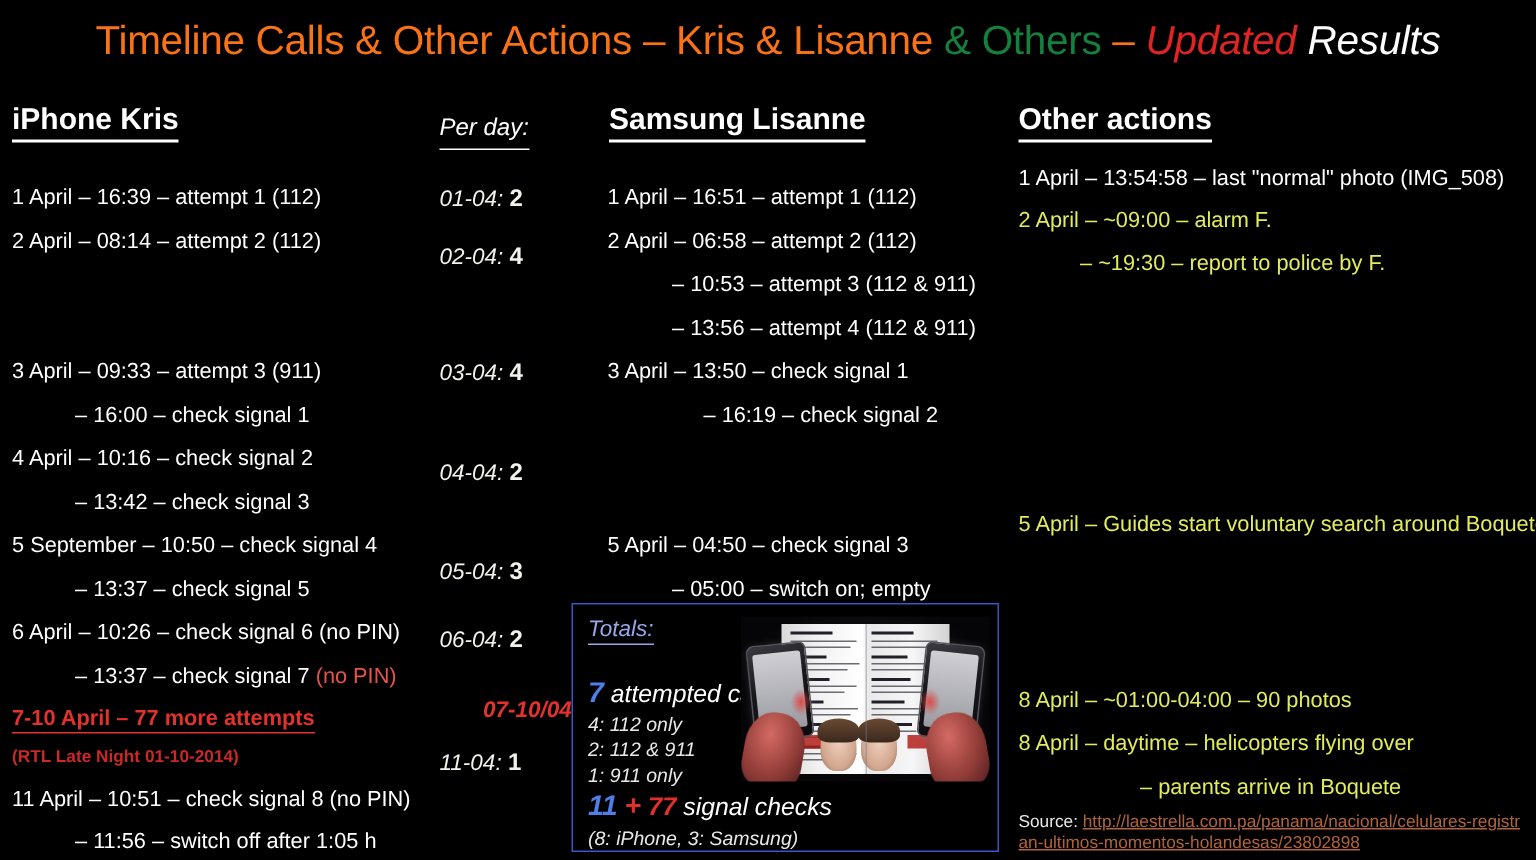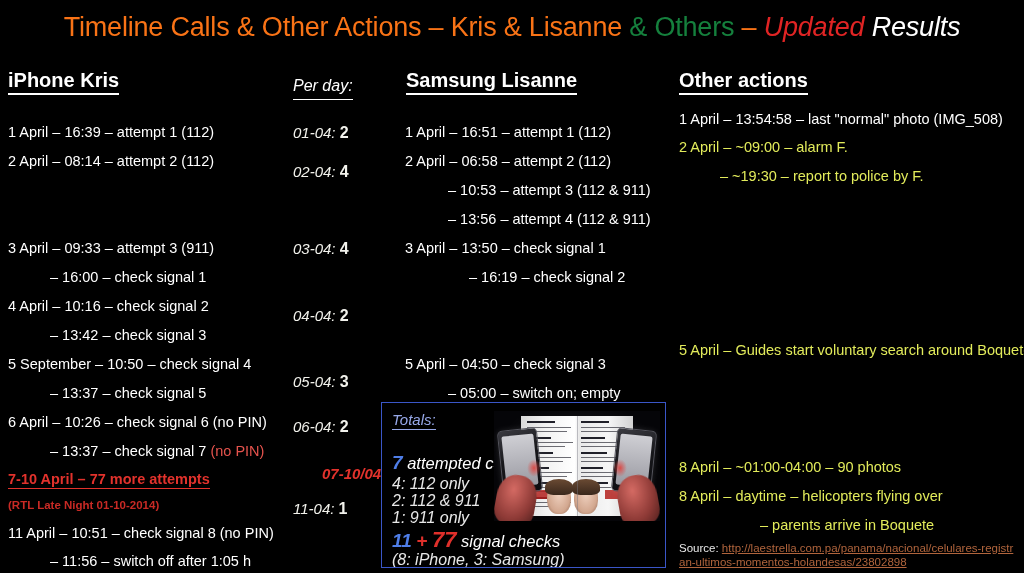--- a/index.html
+++ b/index.html
@@ -96,23 +96,23 @@
   }
   .tot-line {
     position: absolute;
     white-space: nowrap;
     font-style: italic;
     color: #ffffff;
   }
   .tot-big { font-size: 16.5px; }
   .tot-big .num { color: #4f7ee8; font-weight: bold; font-size: 19px; font-style: italic;}
   .tot-big .plus { color: #e0302b; font-weight: bold; font-size: 19px; font-style: italic;}
-  .tot-big .num2 { color: #e0302b; font-weight: bold; font-size: 22px; font-style: italic;}
-  .tot-sub { font-size: 16px; color: #e8e8e8; }
-  .tot-foot { font-size: 16px; color: #e8e8e8; }
+  .tot-big .num2 { color: #e0302b; font-weight: bold; font-size: 17px; font-style: italic;}
+  .tot-sub { font-size: 13px; color: #e8e8e8; }
+  .tot-foot { font-size: 13px; color: #e8e8e8; }
 
   
   #phones-photo {
     position: absolute;
     left: 112px;
     top: 8px;
     width: 166px;
     height: 110px;
     background:
       radial-gradient(ellipse at 50% 45%, rgba(255,255,255,0.10) 0%, rgba(0,0,0,0.0) 72%),

